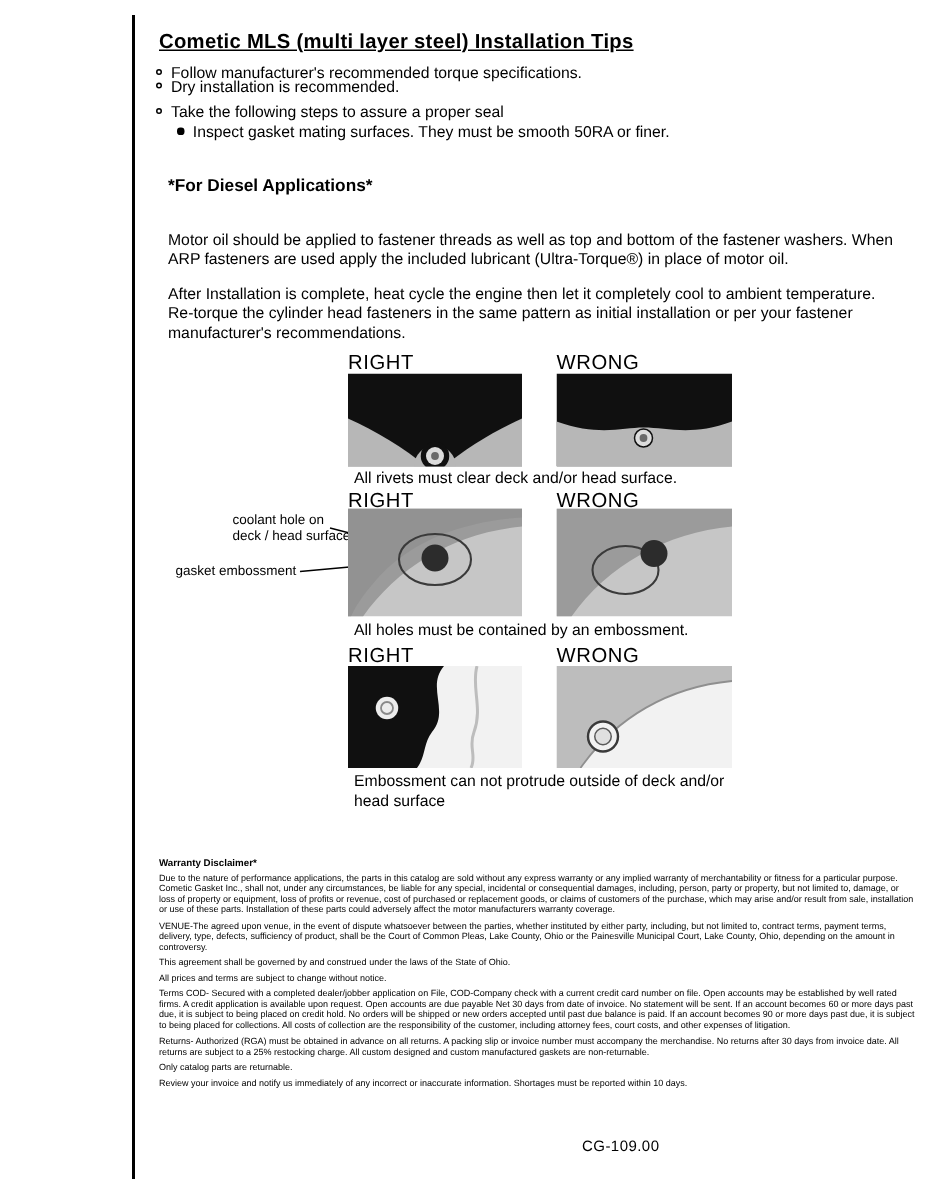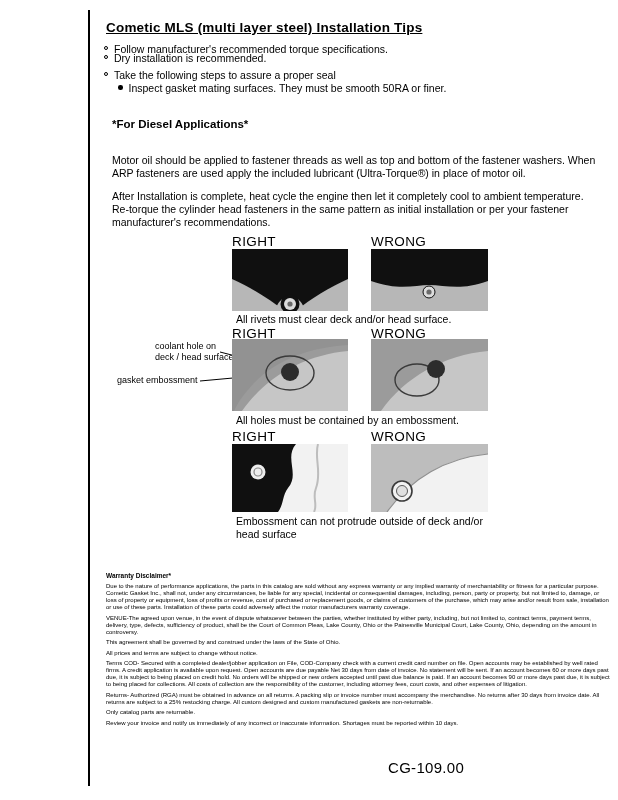--- a/index.html
+++ b/index.html
@@ -14,21 +14,21 @@
   .marker-filled { flex:0 0 auto; width:4.5px; height:4.5px; background:#000; border-radius:50%; margin-top:3px; }
   .diesel-heading { left:112px; top:118px; font-size:11.5px; font-weight:bold; }
   .body-para { font-size:10.5px; line-height:13px; width:488px;margin-top:19px; }
   .rw-label { font-size:13.5px; text-align:left; letter-spacing:0.4px; }
   .caption { font-size:10.5px; line-height:12.5px; }
   .callout { font-size:9px; line-height:10.5px; }
   .leader-lines { pointer-events:none; }
   .warranty { width:505px; font-size:6px; line-height:7px; }
   .warranty-heading { font-size:6.5px; font-weight:bold; margin-bottom:4px; }
   .warranty p { margin-bottom:3.5px; }
-  .footer-code { font-size:15px; letter-spacing:0.3px; }
+  .footer-code { font-size:10px; letter-spacing:0.3px; }
   svg.diagram { display:block; }
 </style>
 </head>
 <body>
 
 <div class="page">
 
   <div class="abs edge-rule"></div>
 
   <div class="abs bullet-row" style="left:104px; top:43px;">

